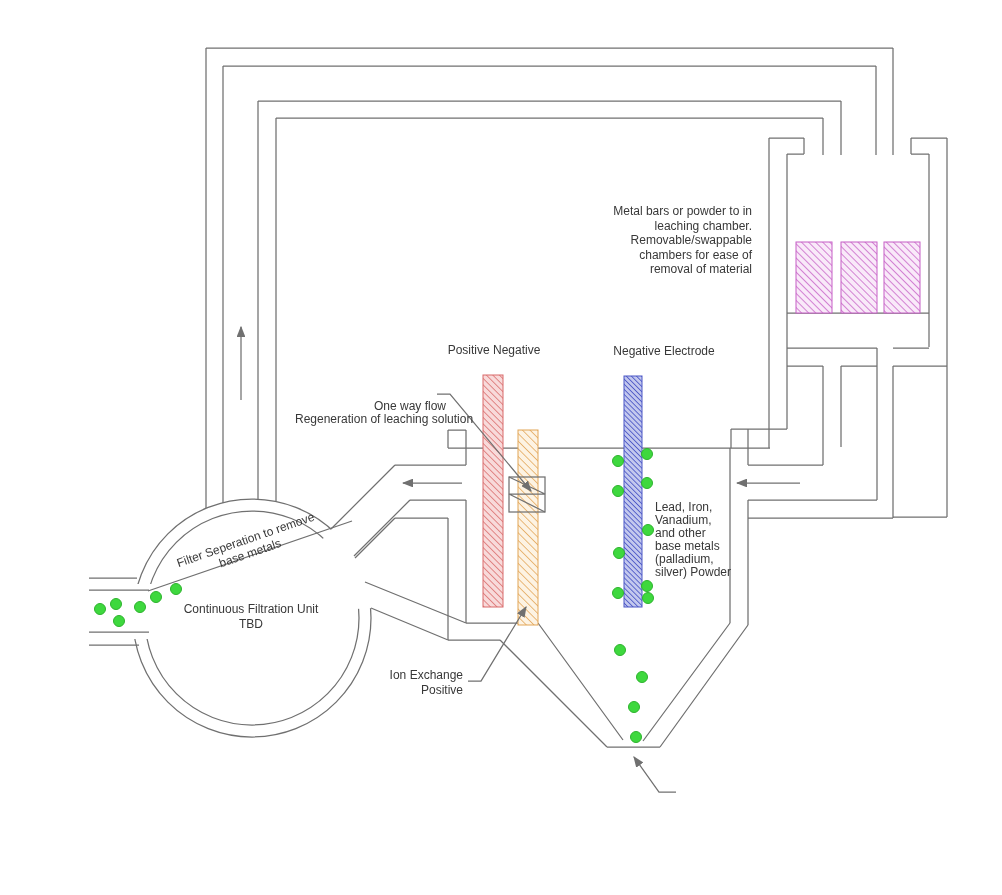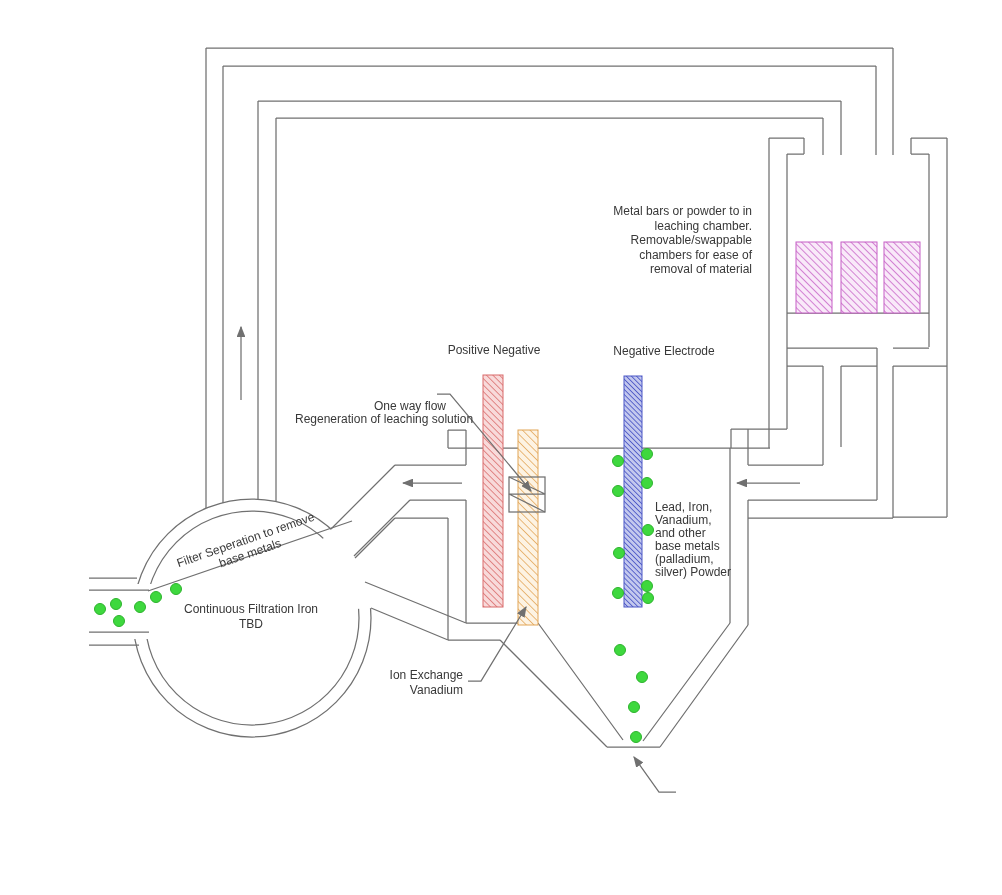--- a/index.html
+++ b/index.html
@@ -178,20 +178,20 @@
   <div class="lbl tight" style="left:655px;top:501px;">Lead, Iron,
 Vanadium,
 and other
 base metals
 (palladium,
 silver) Powder</div>
 
   <div class="lbl rot" style="left:248px;top:547px;">Filter Seperation to remove
 base metals</div>
 
-  <div class="lbl ctr" style="left:251px;top:602px;">Continuous Filtration Iron
+  <div class="lbl ctr" style="left:251px;top:602px;">Continuous Filtration Unit
 TBD</div>
 
 
   <div class="lbl rgt" style="right:539px;top:668px;">Ion Exchange
-Vanadium</div>
+Positive</div>
 
 </div>
 
 </body></html>

